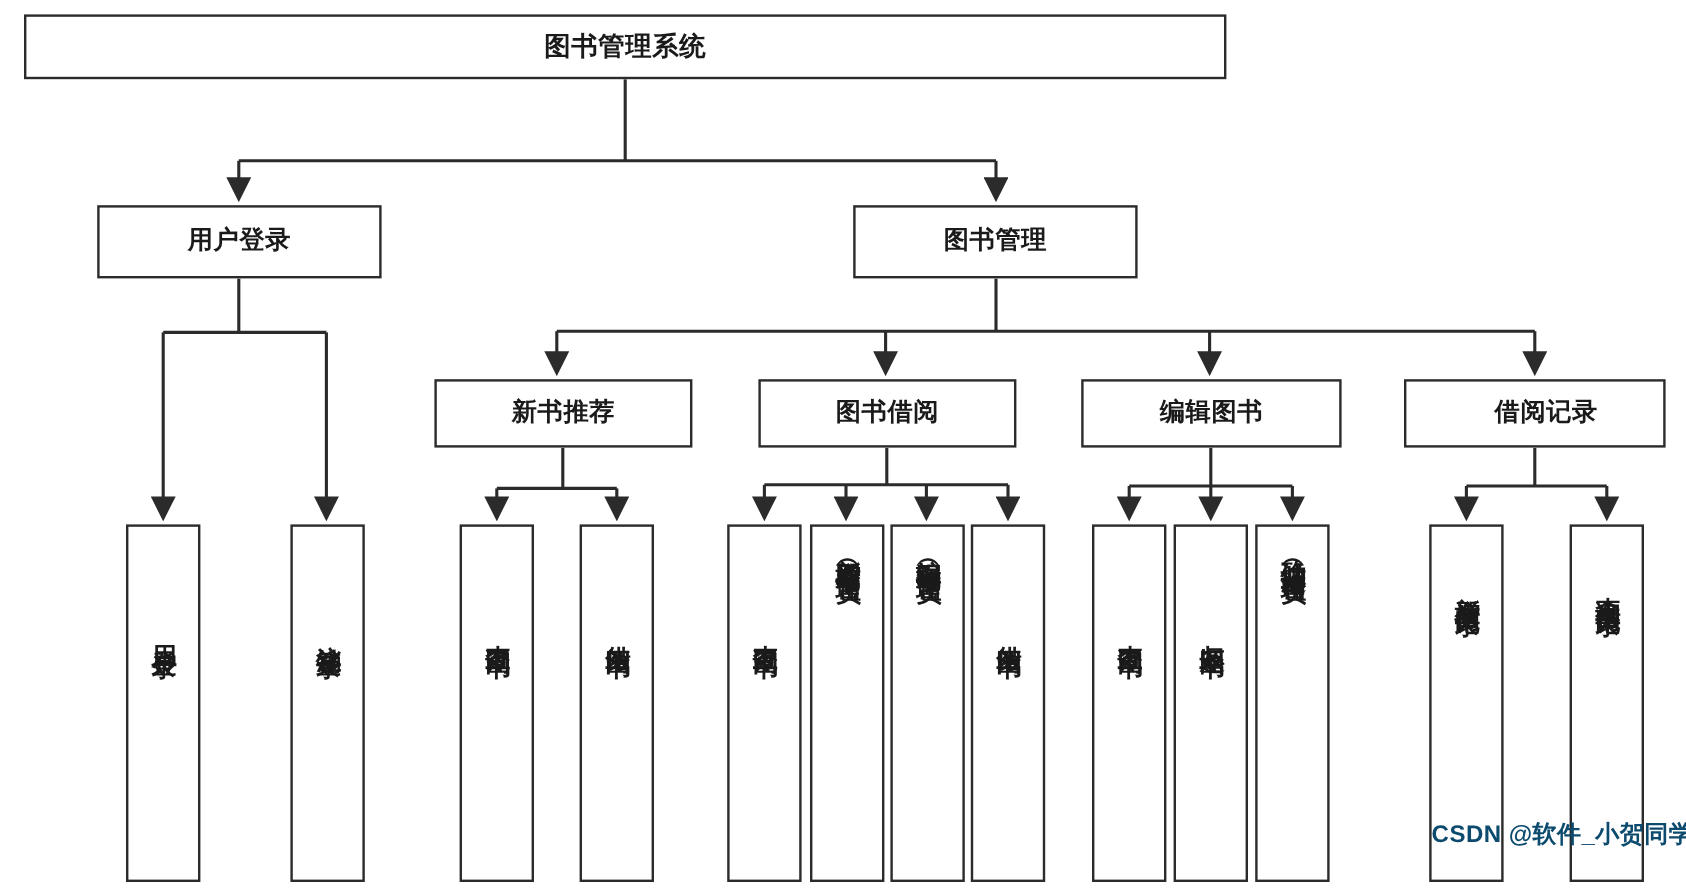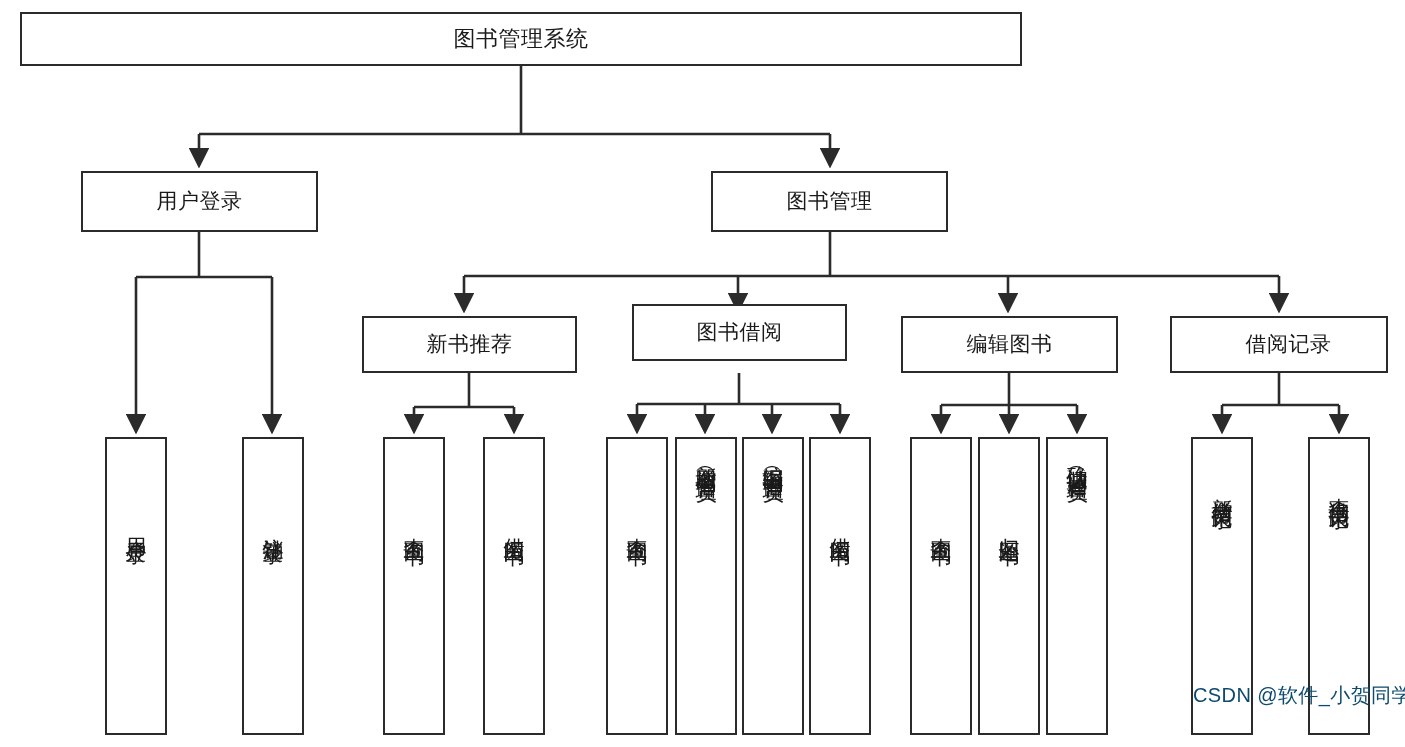--- a/index.html
+++ b/index.html
@@ -11,20 +11,21 @@
     width: 1405px;
     height: 747px;
     font-family: "Liberation Sans", "DejaVu Sans", sans-serif;
     overflow: hidden;
     position: relative;
   }
   #diagram-root {
     position: relative;
     width: 1405px;
     height: 747px;
+    font-weight: bold;
   }
   svg.connectors {
     position: absolute;
     left: 0;
     top: 0;
     width: 1405px;
     height: 747px;
     pointer-events: none;
   }
   .node {
@@ -137,21 +138,21 @@
   </div>
 
   <div class="node horizontal" style="left:711px; top:171px; width:237px; height:61px;">
     <span class="node-label">图书管理</span>
   </div>
 
   <div class="node horizontal" style="left:362px; top:316px; width:215px; height:57px;">
     <span class="node-label">新书推荐</span>
   </div>
 
-  <div class="node horizontal" style="left:632px; top:304px; width:215px; height:57px;">
+  <div class="node horizontal" style="left:632px; top:316px; width:215px; height:57px;">
     <span class="node-label">图书借阅</span>
   </div>
 
   <div class="node horizontal" style="left:901px; top:316px; width:217px; height:57px;">
     <span class="node-label">编辑图书</span>
   </div>
 
   <div class="node horizontal" style="left:1170px; top:316px; width:218px; height:57px;padding-left:19px;">
     <span class="node-label">借阅记录</span>
   </div>

